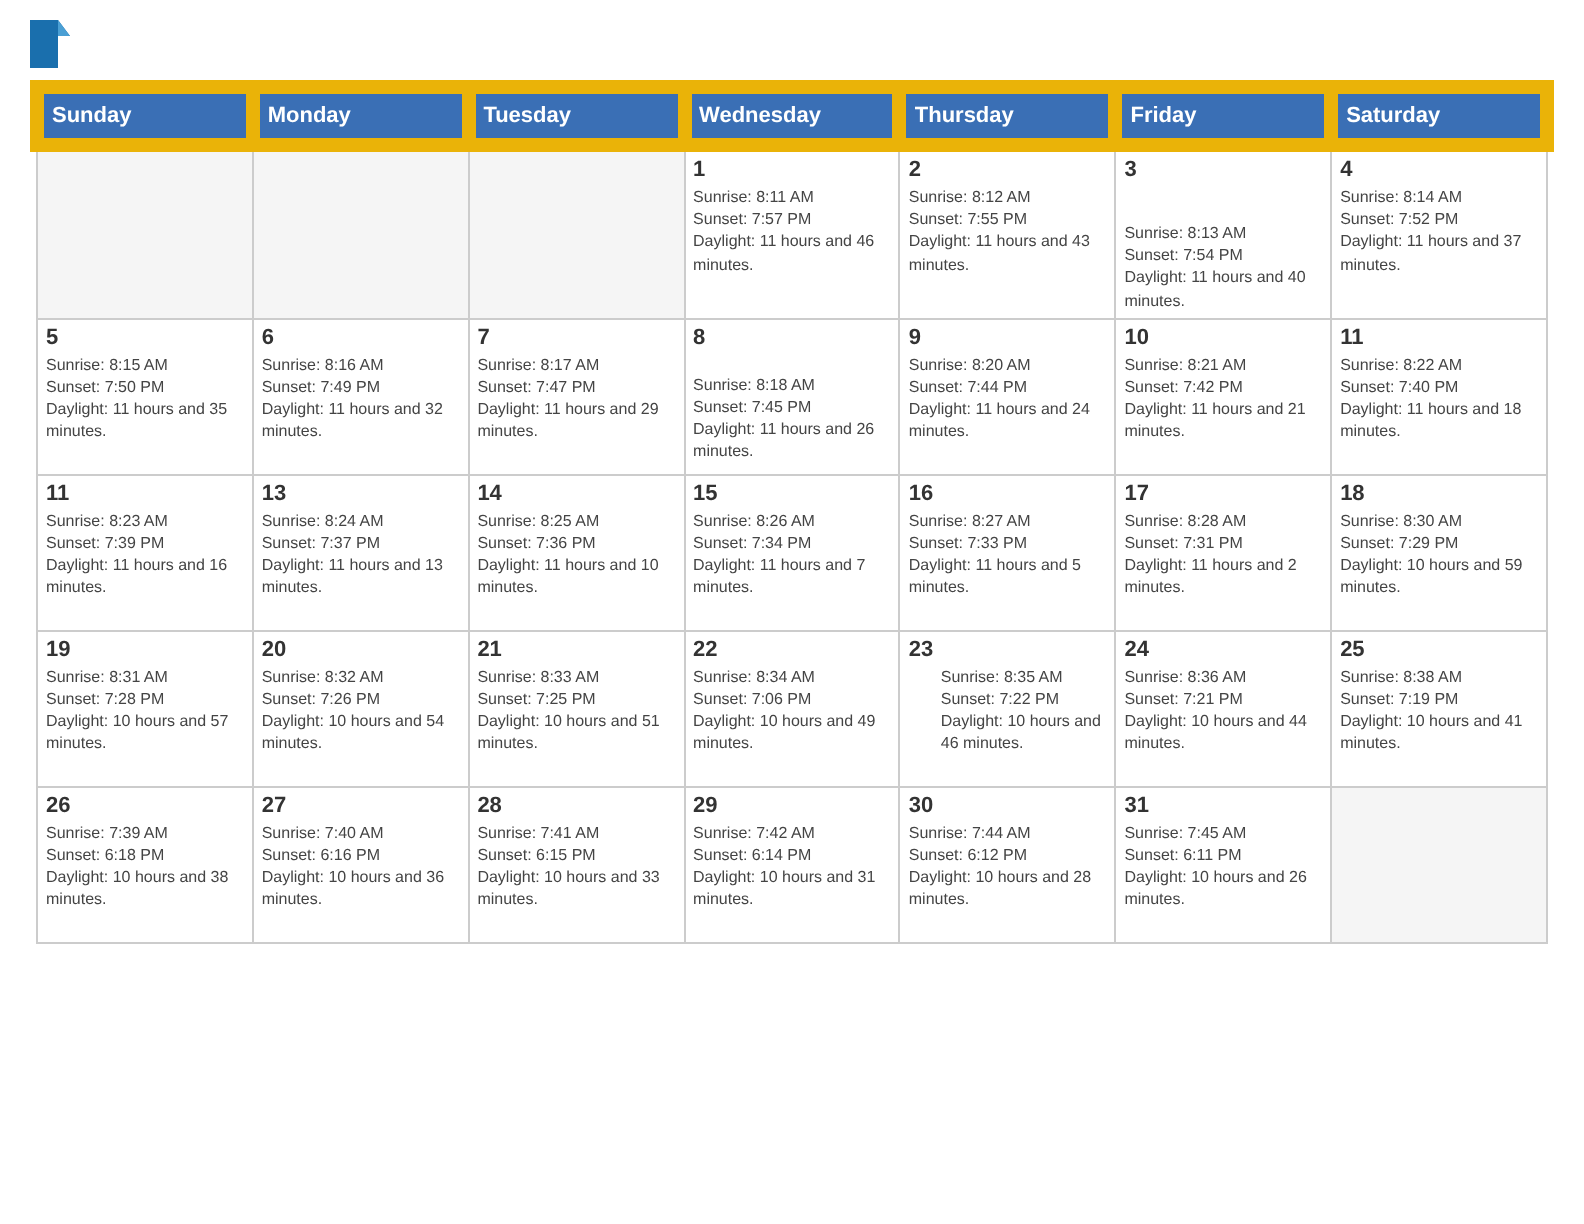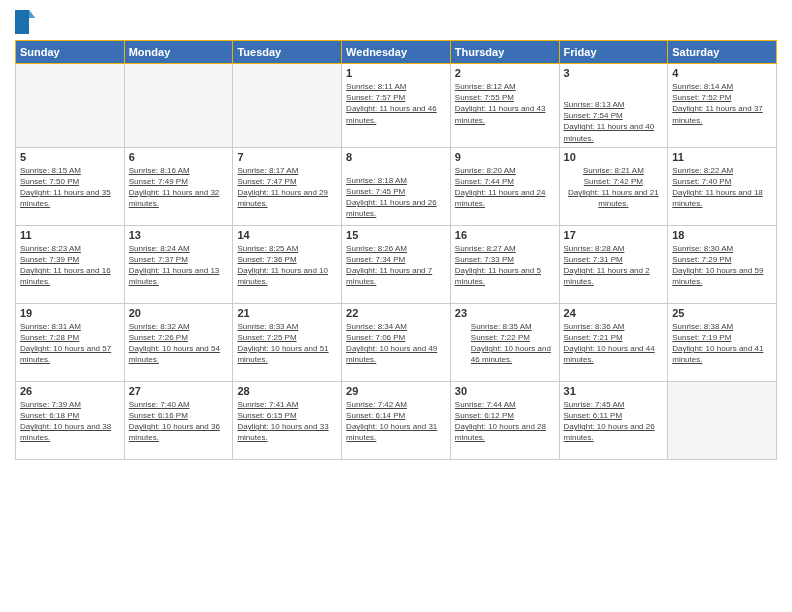--- a/index.html
+++ b/index.html
@@ -56,21 +56,21 @@
       border-collapse: collapse;
       table-layout: fixed;
     }
     .calendar-table th {
       background: #3a6fb5;
       color: #fff;
       font-size: 11px;
       font-weight: bold;
       padding: 5px 4px;
       text-align: left;
-      border: 1px solid #eab308;
+      border: 7px solid #eab308;
     }
     .calendar-table td {
       border: 1px solid #ccc;
       vertical-align: top;
       padding: 3px 4px;
       font-size: 8.5px;
       color: #333;
       height: 78px;
       background: #fff;
     }
@@ -80,21 +80,20 @@
     .day-number {
       font-size: 11px;
       font-weight: bold;
       color: #333;
       margin-bottom: 2px;
     }
     .day-info {
       font-size: 8px;
       color: #444;
       line-height: 1.4;
-      text-decoration: underline;
     }
   </style>
 </head>
 <body>
 
 <div class="page">
   <div class="header">
     <div class="logo">
       <svg class="logo-icon" viewBox="0 0 20 24">
         <polygon points="0,0 14,0 20,8 14,8 14,24 0,24" fill="#1a6fad"></polygon>
@@ -179,21 +178,21 @@
 Daylight: 11 hours and 26 minutes.</div>
           </td>
           <td>
             <div class="day-number">9</div>
             <div class="day-info" style="white-space: pre-line;">Sunrise: 8:20 AM
 Sunset: 7:44 PM
 Daylight: 11 hours and 24 minutes.</div>
           </td>
           <td>
             <div class="day-number">10</div>
-            <div class="day-info" style="white-space: pre-line; text-align: center;">Sunrise: 8:21 AM
+            <div class="day-info" style="white-space: pre-line;">Sunrise: 8:21 AM
 Sunset: 7:42 PM
 Daylight: 11 hours and 21 minutes.</div>
           </td>
           <td>
             <div class="day-number">11</div>
             <div class="day-info" style="white-space: pre-line;">Sunrise: 8:22 AM
 Sunset: 7:40 PM
 Daylight: 11 hours and 18 minutes.</div>
           </td>
         </tr>

